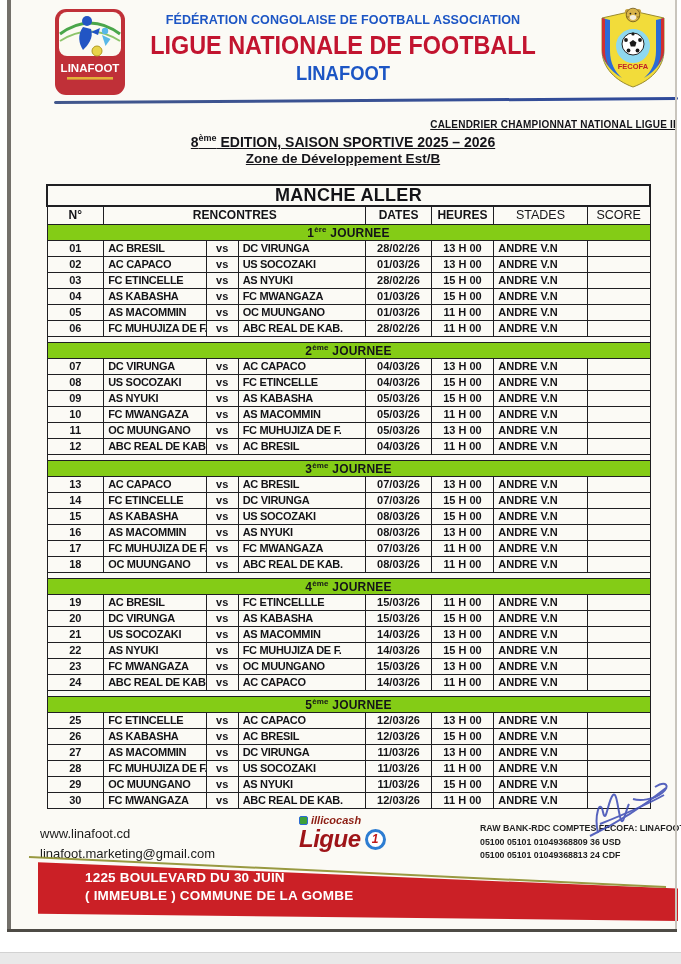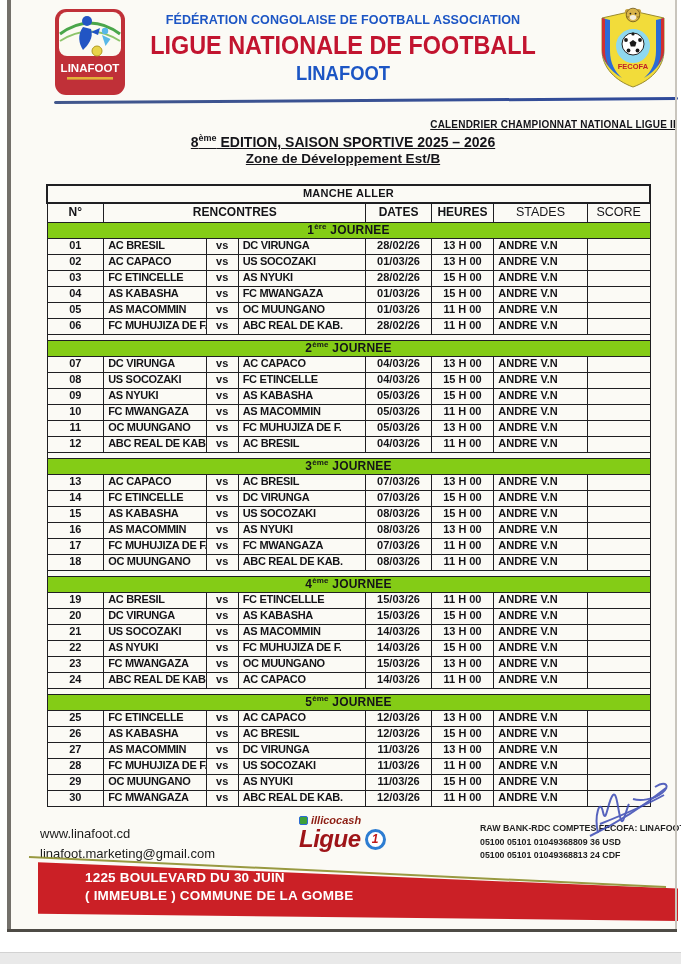--- a/index.html
+++ b/index.html
@@ -27,21 +27,21 @@
   .doc-title div { font-weight:bold; text-decoration:underline; }
   .t1 { font-size:10px; letter-spacing:.2px;text-align:right; }
   .t2 { font-size:14px; margin-top:3px; }
   .t3 { font-size:13.5px; margin-top:1px; }
   .doc-title sup { font-size:9px; }
 
   
   table.sched { position:absolute; left:36px; top:184px; width:605px; border-collapse:collapse; table-layout:fixed; }
   table.sched td { border:1.6px solid #1f1f22; font-size:11px; font-weight:bold; color:#141418;
                    height:16px; padding:0 4px; white-space:nowrap; overflow:hidden; line-height:1.05; }
-  tr.phase-row td { text-align:center; font-size:11px; height:18px; border-width:2px; letter-spacing:.3px; }
+  tr.phase-row td { text-align:center; font-size:18px; height:18px; border-width:2px; letter-spacing:.3px; }
   tr.cols-row  td { text-align:center; font-size:12px; height:19px; }
   tr.cols-row  td.light { font-weight:normal; font-size:12.5px; }
   tr.band td { background:#84cc16; text-align:center; font-size:12px; height:16px; letter-spacing:.2px; }
   tr.band sup { font-size:8px; }
   tr.spacer td { height:6px; padding:0; background:#fbfaf5; }
   td.c-n     { text-align:center; }
   td.c-home, td.c-away { text-align:left; padding-left:6px; font-size:10.8px; letter-spacing:-.3px; }
   td.c-vs    { text-align:center; font-size:10px; font-weight:600; }
   td.c-date  { text-align:center; }
   td.c-time  { text-align:center; }

